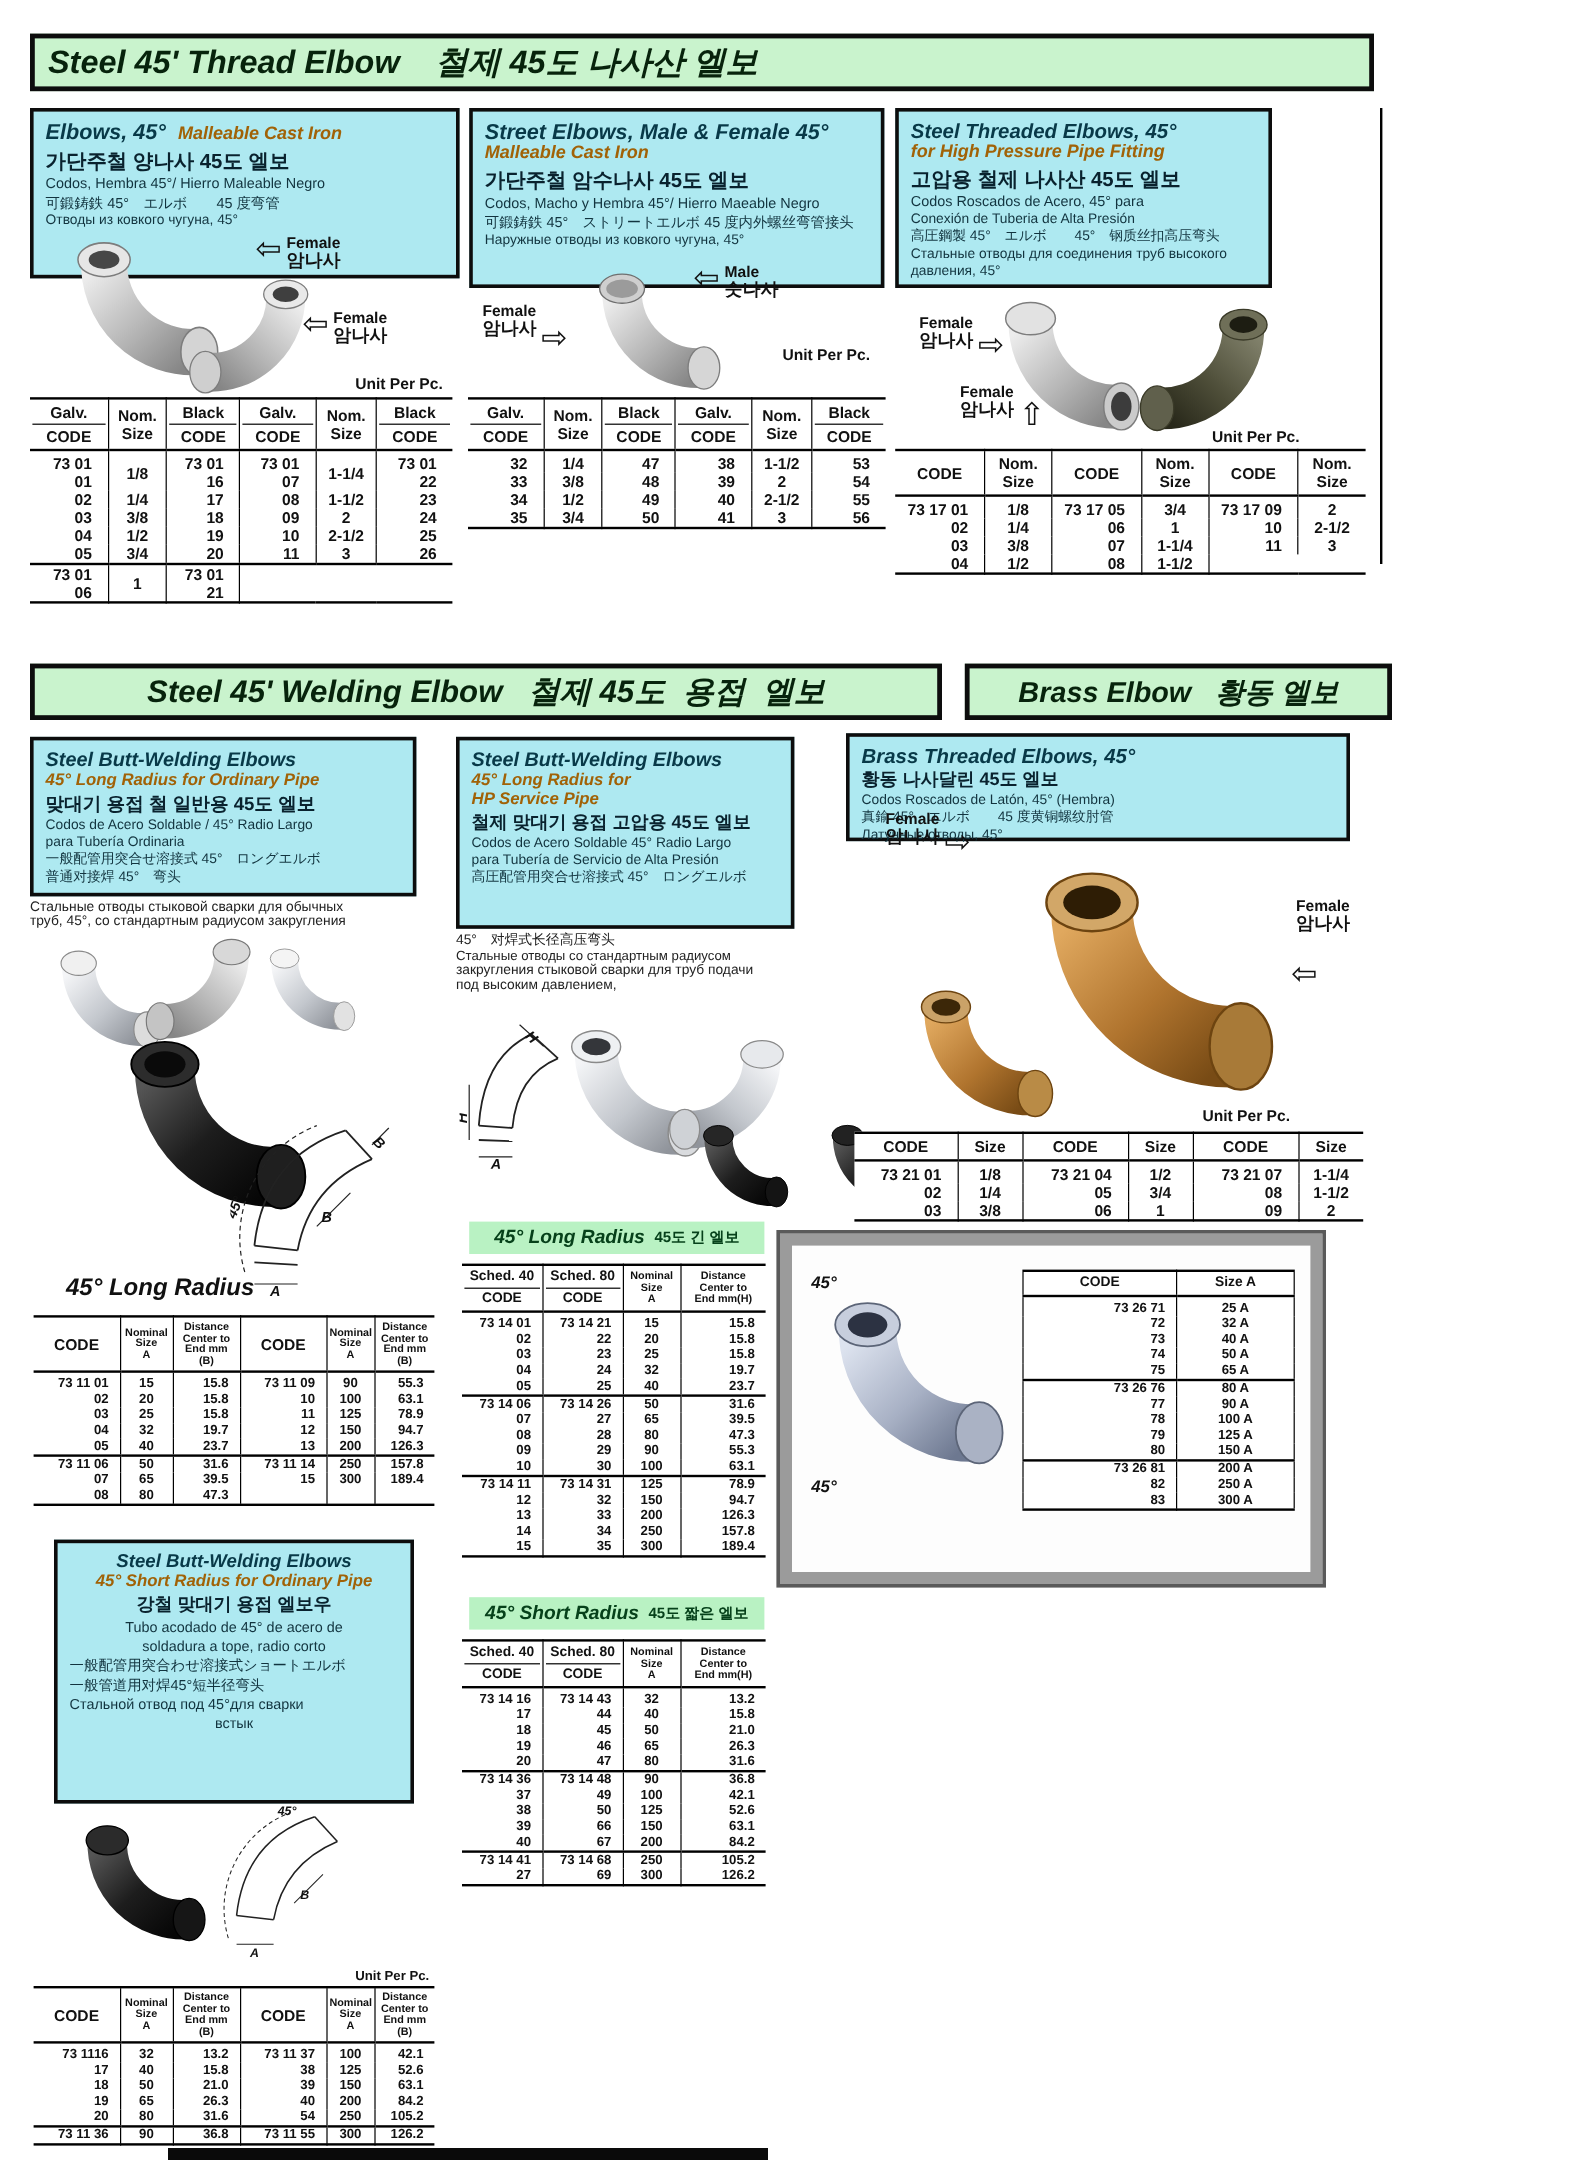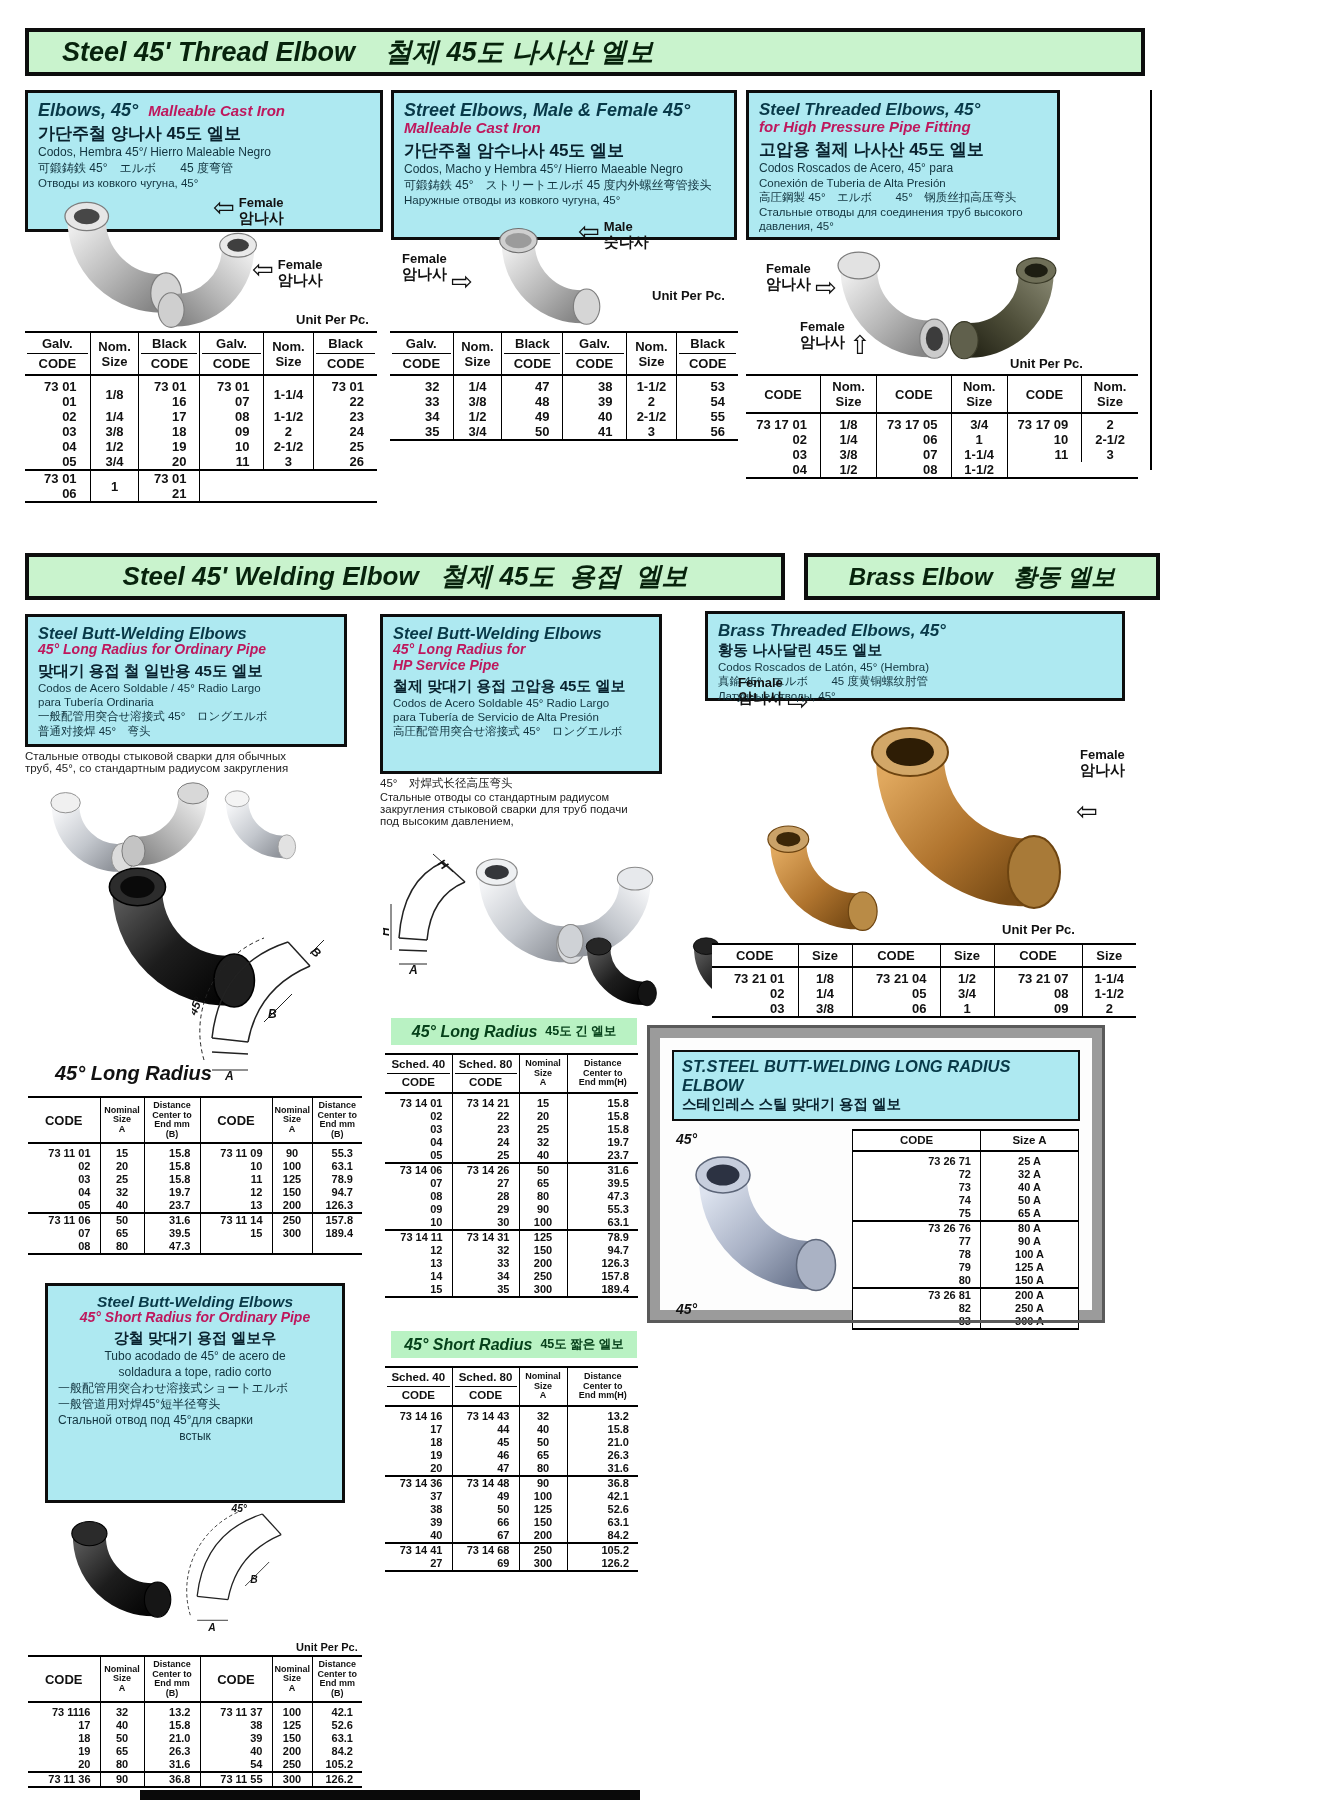--- a/index.html
+++ b/index.html
@@ -1,26 +1,26 @@
 <!DOCTYPE html>
 <html><head>
 <meta charset="utf-8">
 <style>
   *{margin:0;padding:0;box-sizing:border-box}
   html,body{width:1319px;height:1800px;background:#fff;overflow:hidden;
     font-family:"Liberation Sans","DejaVu Sans",sans-serif;color:#111}
   .abs{position:absolute}
   
   .banner{background:#c9f3cd;border:4px solid #0d0d0d;display:flex;align-items:center;
-    padding-left:33px;font-style:italic;font-weight:700;color:#07230c;white-space:pre}
+    padding-left:11px;font-style:italic;font-weight:700;color:#07230c;white-space:pre}
   .banner.center{justify-content:center;padding-left:0}
   
   .cyan{background:#aee9f1;border:3px solid #0d0d0d;padding:7px 10px;color:#0a2e3d;line-height:1.25}
   .cyan .t1{font-size:18px;font-weight:700;font-style:italic;color:#083948;line-height:1.12}
-  .cyan .t1s{font-size:15px;font-weight:700;font-style:italic;color:#be185d;line-height:1.12}
+  .cyan .t1s{font-size:15px;font-weight:700;font-style:italic;color:#a16207;line-height:1.12}
   .cyan .kr{font-size:17px;font-weight:700;color:#09222e;margin-top:3px}
   .cyan .ln{font-size:12px;color:#12343f;margin-top:1px}
   .cyan .lns{font-size:11.5px;color:#12343f}
   .cyan.ctr{text-align:center}
   
   .gband{background:#b9f2c3;display:flex;align-items:center;justify-content:center;gap:8px}
   .gband .en{font-style:italic;font-weight:700;font-size:16px;color:#06411a}
   .gband .kr{font-size:12.5px;font-weight:700;color:#06411a}
   
   .plabel{display:flex;align-items:flex-start;gap:4px}
@@ -1136,24 +1136,20 @@
         <td class="c-c">3/8</td>
         <td class="c-r">06</td>
         <td class="c-c">1</td>
         <td class="c-r">09</td>
         <td class="c-c">2</td>
       </tr>
     </tbody>
 </table>
 
 <div class="abs ssbox" style="left:650px;top:1028px;width:452px;height:292px">
-  <div class="sstitle">
-    <div class="l1">ST.STEEL BUTT-WELDING LONG RADIUS ELBOW</div>
-    <div class="l2">스테인레스 스틸 맞대기 용접 엘보</div>
-  </div>
   <div style="display:flex;margin-top:8px">
     <div style="width:180px;position:relative;height:190px">
       <span class="deg" style="position:absolute;left:4px;top:2px">45°</span>
       <svg style="position:absolute;left:10px;top:22px;width:160px;height:150px" viewBox="0 0 100 100">
         <path d="M24 16 A58 58 0 0 0 86 76" fill="none" stroke="url(#gSS)" stroke-width="32"></path>
         <ellipse cx="24" cy="16" rx="18" ry="12" fill="#c7cedd" stroke="#5c6578"></ellipse>
         <ellipse cx="24" cy="16" rx="11" ry="7" fill="#2c3242"></ellipse>
         <ellipse cx="86" cy="76" rx="13" ry="17" fill="#aab2c4" stroke="#5c6578"></ellipse>
       </svg>
       <span class="deg" style="position:absolute;left:4px;top:172px">45°</span>

